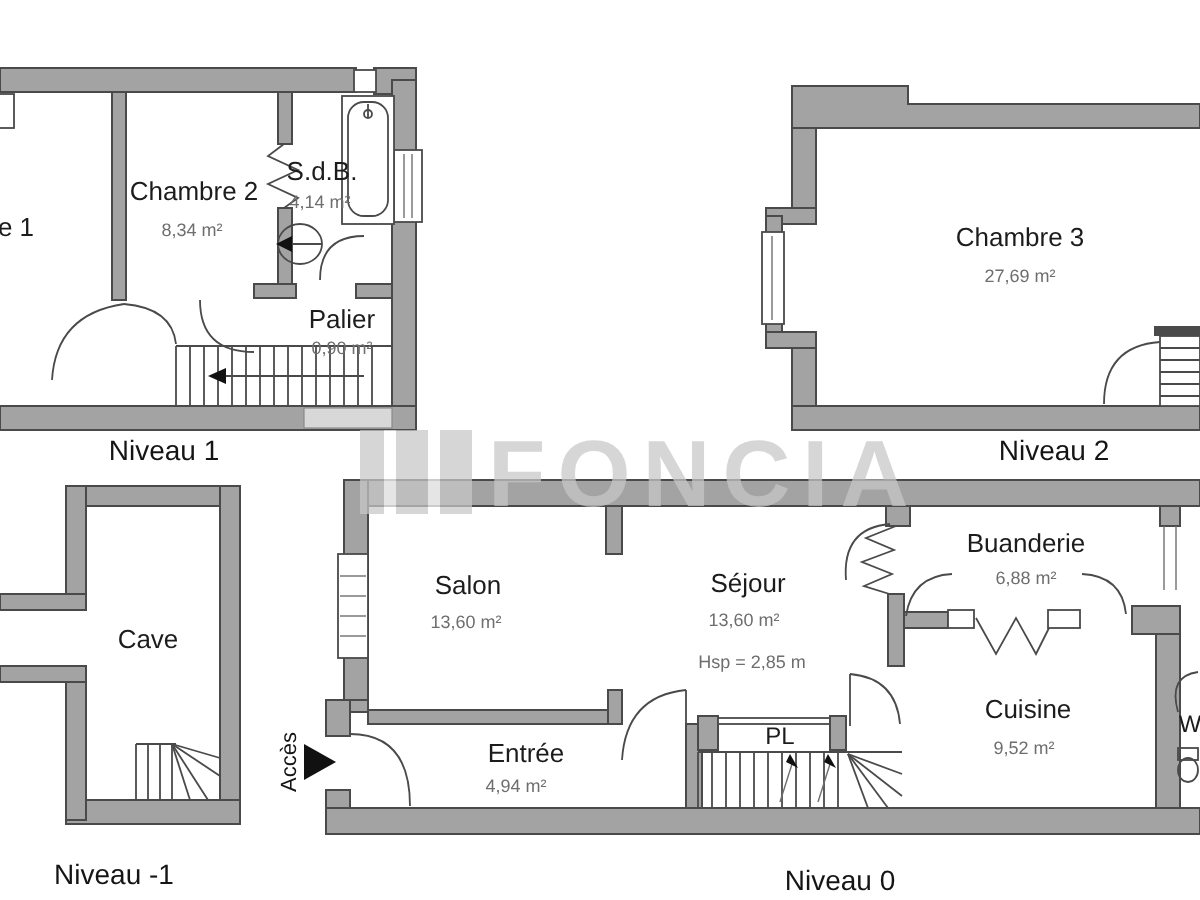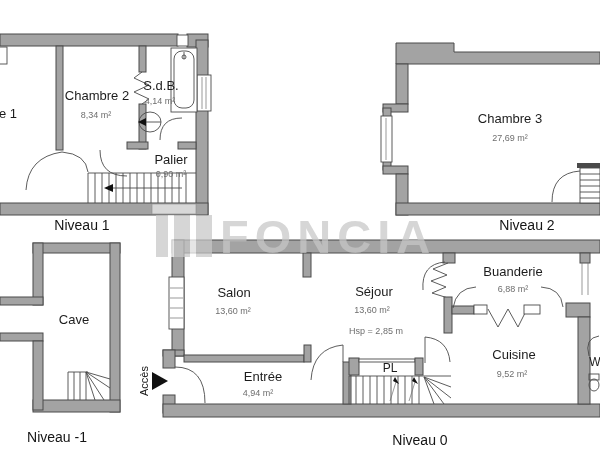--- a/index.html
+++ b/index.html
@@ -11,21 +11,21 @@
   .hair{fill:none;stroke:#6f6f6f;stroke-width:0.7;}
   .white{fill:#fff;stroke:var(--outline);stroke-width:0.9;}
   .light{fill:var(--light-fill);stroke:#8a8a8a;stroke-width:0.6;}
   .dark{fill:#4a4a4a;stroke:none;}
   .blk{fill:#111;stroke:none;}
   text{font-family:"Liberation Sans",sans-serif;}
   .room-name{font-size:13px;fill:var(--text-dark);text-anchor:middle;}
   .room-area{font-size:9px;fill:var(--text-gray);text-anchor:middle;}
   .level-label{font-size:14px;fill:#151515;text-anchor:middle;}
   .access-label{font-size:11px;fill:#151515;text-anchor:middle;}
-  .watermark{position:absolute;left:156px;top:213px;height:46px;display:flex;
+  .watermark{position:absolute;left:180px;top:213px;height:46px;display:flex;
              align-items:center;gap:8px;opacity:.72;pointer-events:none;z-index:3;}
   .wm-logo{width:56px;height:42px;
      background:linear-gradient(90deg,var(--watermark) 0 12px,#fff 12px 18px,
                 var(--watermark) 18px 34px,#fff 34px 40px,var(--watermark) 40px 56px);}
   .wm-text{font-size:47px;font-weight:bold;letter-spacing:6px;color:var(--watermark);
            line-height:1;}
 </style>
 </head>
 <body>
 

